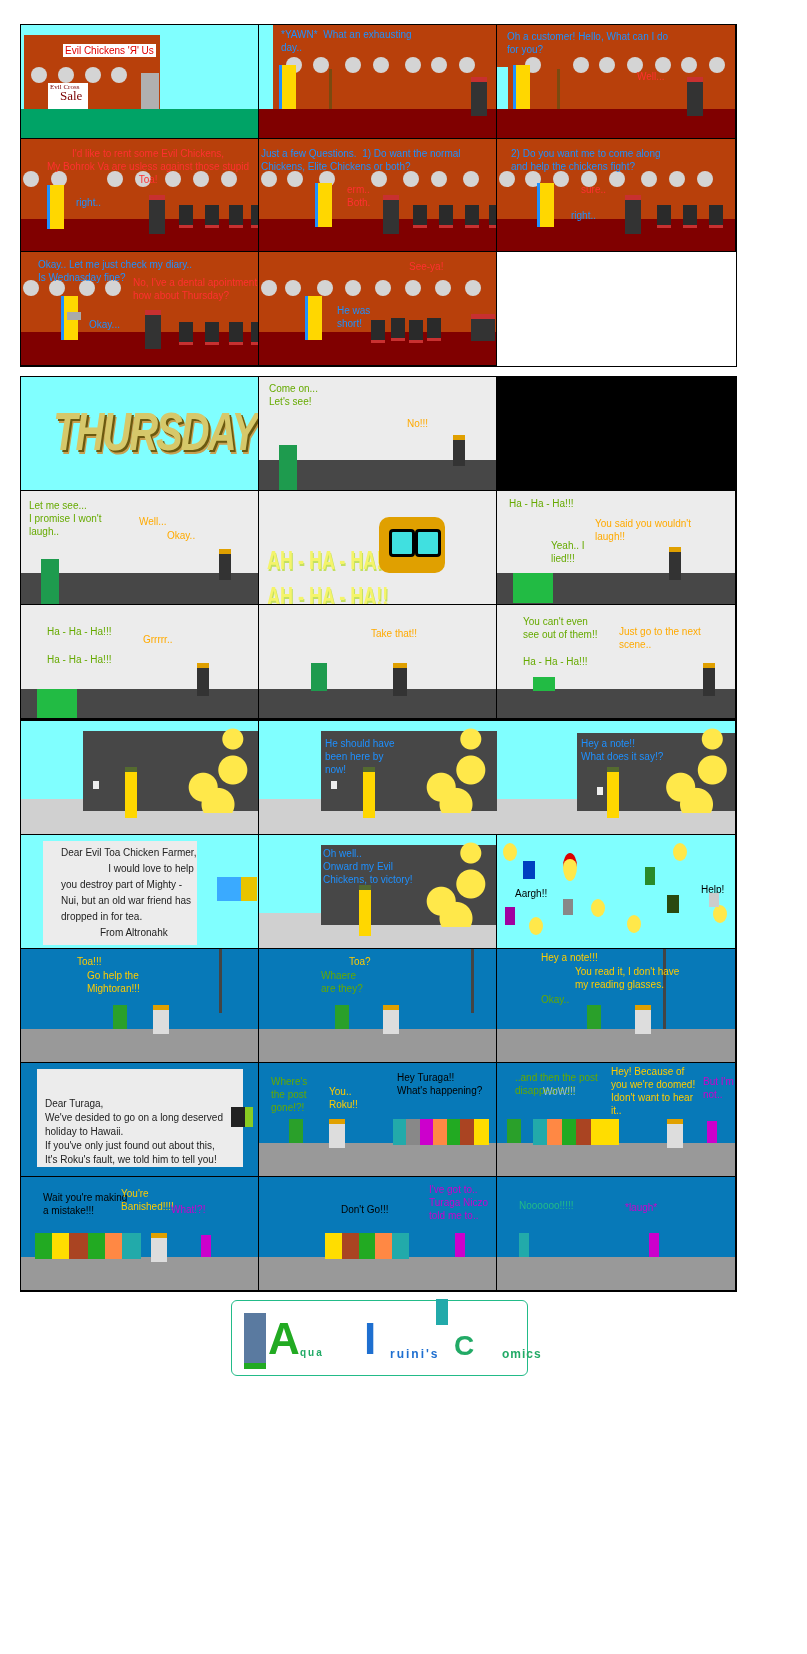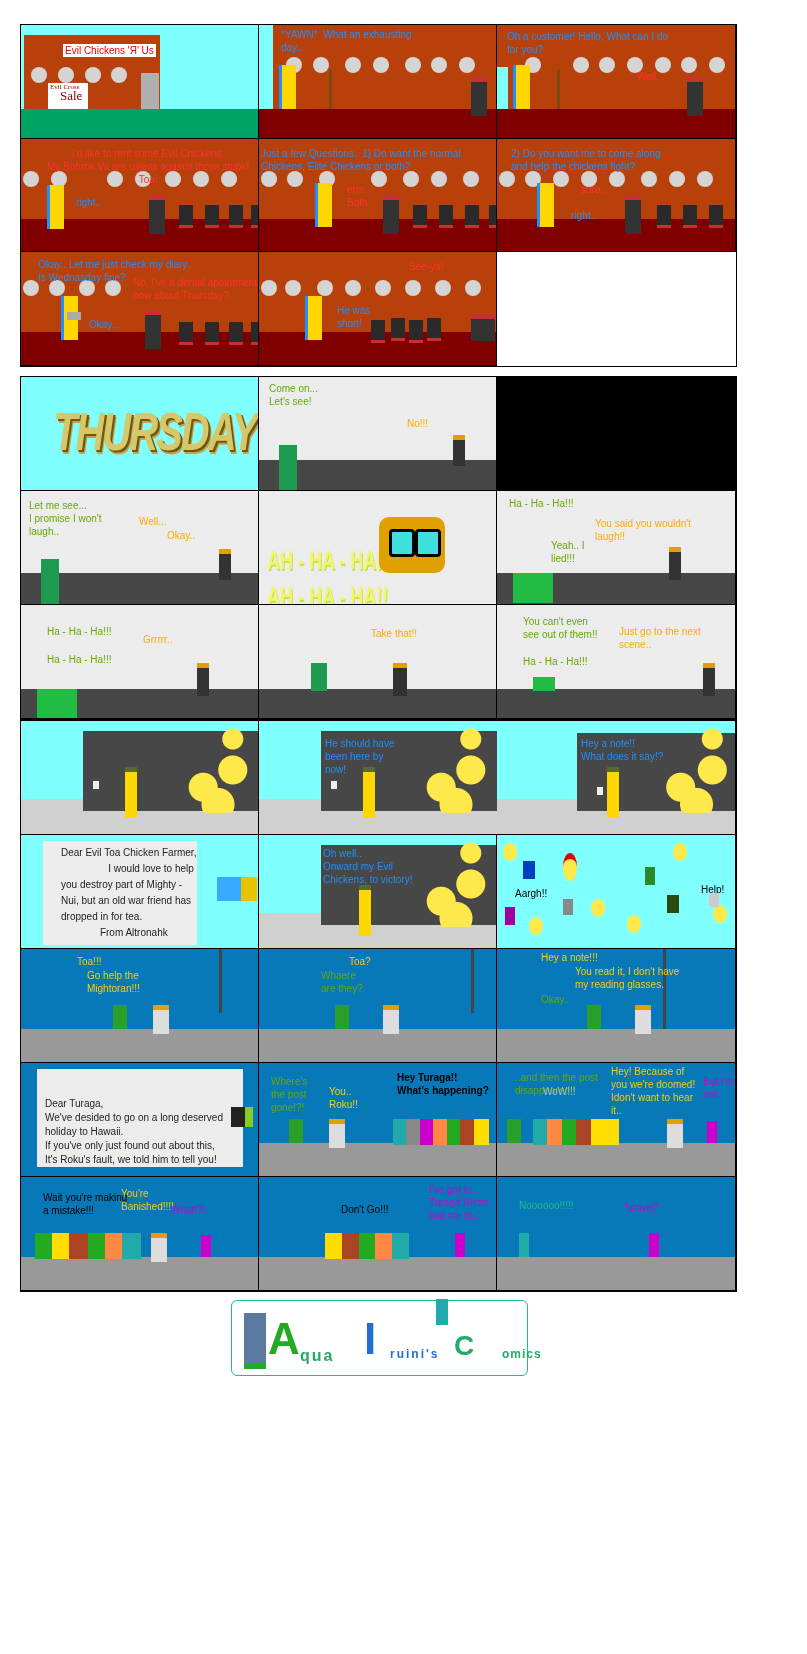--- a/index.html
+++ b/index.html
@@ -356,21 +356,21 @@
       </div>
       <div class="fig" style="left:210px;top:44px;width:14px;height:20px;background:#222;border-right:8px solid #88cc22;"></div>
     </div>
     <div class="panel blue-bg" style="left:238px;top:686px;width:238px;height:114px;">
       <div class="pave" style="position:absolute;left:0;top:80px;width:238px;height:34px;"></div>
       <div class="txt" style="left:12px;top:12px;color:#66aa00;">Where's
 the post
 gone!?!</div>
       <div class="txt" style="left:70px;top:22px;color:#ffcc00;">You..
 Roku!!</div>
-      <div class="txt" style="left:138px;top:8px;color:#000;font-weight:bold;">Hey Turaga!!
+      <div class="txt" style="left:138px;top:8px;color:#000;">Hey Turaga!!
 What's happening?</div>
       <div class="fig" style="left:30px;top:56px;width:14px;height:24px;background:#2aa02a;"></div>
       <div class="fig" style="left:70px;top:56px;width:16px;height:24px;background:#ddd;border-top:5px solid #e0a000;"></div>
       <div class="fig" style="left:134px;top:56px;width:96px;height:26px;background:linear-gradient(90deg,#22aaaa 0 14%,#888 14% 28%,#cc00cc 28% 42%,#ff8844 42% 56%,#22aa22 56% 70%,#aa4422 70% 84%,#ffdd00 84% 100%);"></div>
     </div>
     <div class="panel blue-bg" style="left:476px;top:686px;width:239px;height:114px;">
       <div class="pave" style="position:absolute;left:0;top:80px;width:239px;height:34px;"></div>
       <div class="txt" style="left:18px;top:8px;color:#66aa00;">..and then the post
 disappeared!!</div>
       <div class="txt" style="left:46px;top:22px;color:#99bbdd;">WoW!!!</div>
@@ -402,30 +402,30 @@
       <div class="txt" style="left:82px;top:26px;color:#000;">Don't Go!!!</div>
       <div class="txt" style="left:170px;top:6px;color:#cc00cc;">I've got to..
 Turaga Niczo
 told me to..</div>
       <div class="fig" style="left:66px;top:56px;width:84px;height:26px;background:linear-gradient(90deg,#ffdd00 0 20%,#aa4422 20% 40%,#22aa22 40% 60%,#ff8844 60% 80%,#22aaaa 80% 100%);"></div>
       <div class="fig" style="left:196px;top:56px;width:10px;height:24px;background:#cc00cc;"></div>
     </div>
     <div class="panel blue-bg" style="left:476px;top:800px;width:239px;height:114px;">
       <div class="pave" style="position:absolute;left:0;top:80px;width:239px;height:34px;"></div>
       <div class="txt" style="left:22px;top:22px;color:#22bb88;">Noooooo!!!!!</div>
-      <div class="txt" style="left:128px;top:24px;color:#cc00cc;">*snivel*</div>
+      <div class="txt" style="left:128px;top:24px;color:#cc00cc;">*laugh*</div>
       <div class="fig" style="left:22px;top:56px;width:10px;height:24px;background:#22aaaa;"></div>
       <div class="fig" style="left:152px;top:56px;width:10px;height:24px;background:#cc00cc;"></div>
     </div>
   </div>
 
   <div class="logo" style="left:231px;top:1300px;width:295px;height:74px;">
     <div class="fig" style="left:12px;top:12px;width:22px;height:50px;background:#5a7aa0;border-bottom:6px solid #22aa22;"></div>
     <div class="fig" style="left:204px;top:-2px;width:12px;height:26px;background:#22aaaa;"></div>
     <span style="position:absolute;left:36px;top:16px;font-size:44px;font-weight:bold;color:#22aa22;line-height:44px;">A</span>
-    <span style="position:absolute;left:68px;top:46px;font-size:16px;font-weight:bold;color:#22aa66;letter-spacing:2px;text-align:center;">qua</span>
+    <span style="position:absolute;left:68px;top:46px;font-size:10px;font-weight:bold;color:#22aa66;letter-spacing:2px;text-align:center;">qua</span>
     <span style="position:absolute;left:132px;top:16px;font-size:44px;font-weight:bold;color:#1e6fd0;line-height:44px;">I</span>
     <span style="position:absolute;left:158px;top:46px;font-size:12px;font-weight:bold;color:#1e6fd0;letter-spacing:2px;">ruini's</span>
     <span style="position:absolute;left:222px;top:30px;font-size:28px;font-weight:bold;color:#22aa66;line-height:30px;">C</span>
     <span style="position:absolute;left:242px;top:46px;font-size:12px;font-weight:bold;color:#22aa66;letter-spacing:1px;padding-left:28px;">omics</span>
   </div>
 
 </div>
 
 </body></html>

